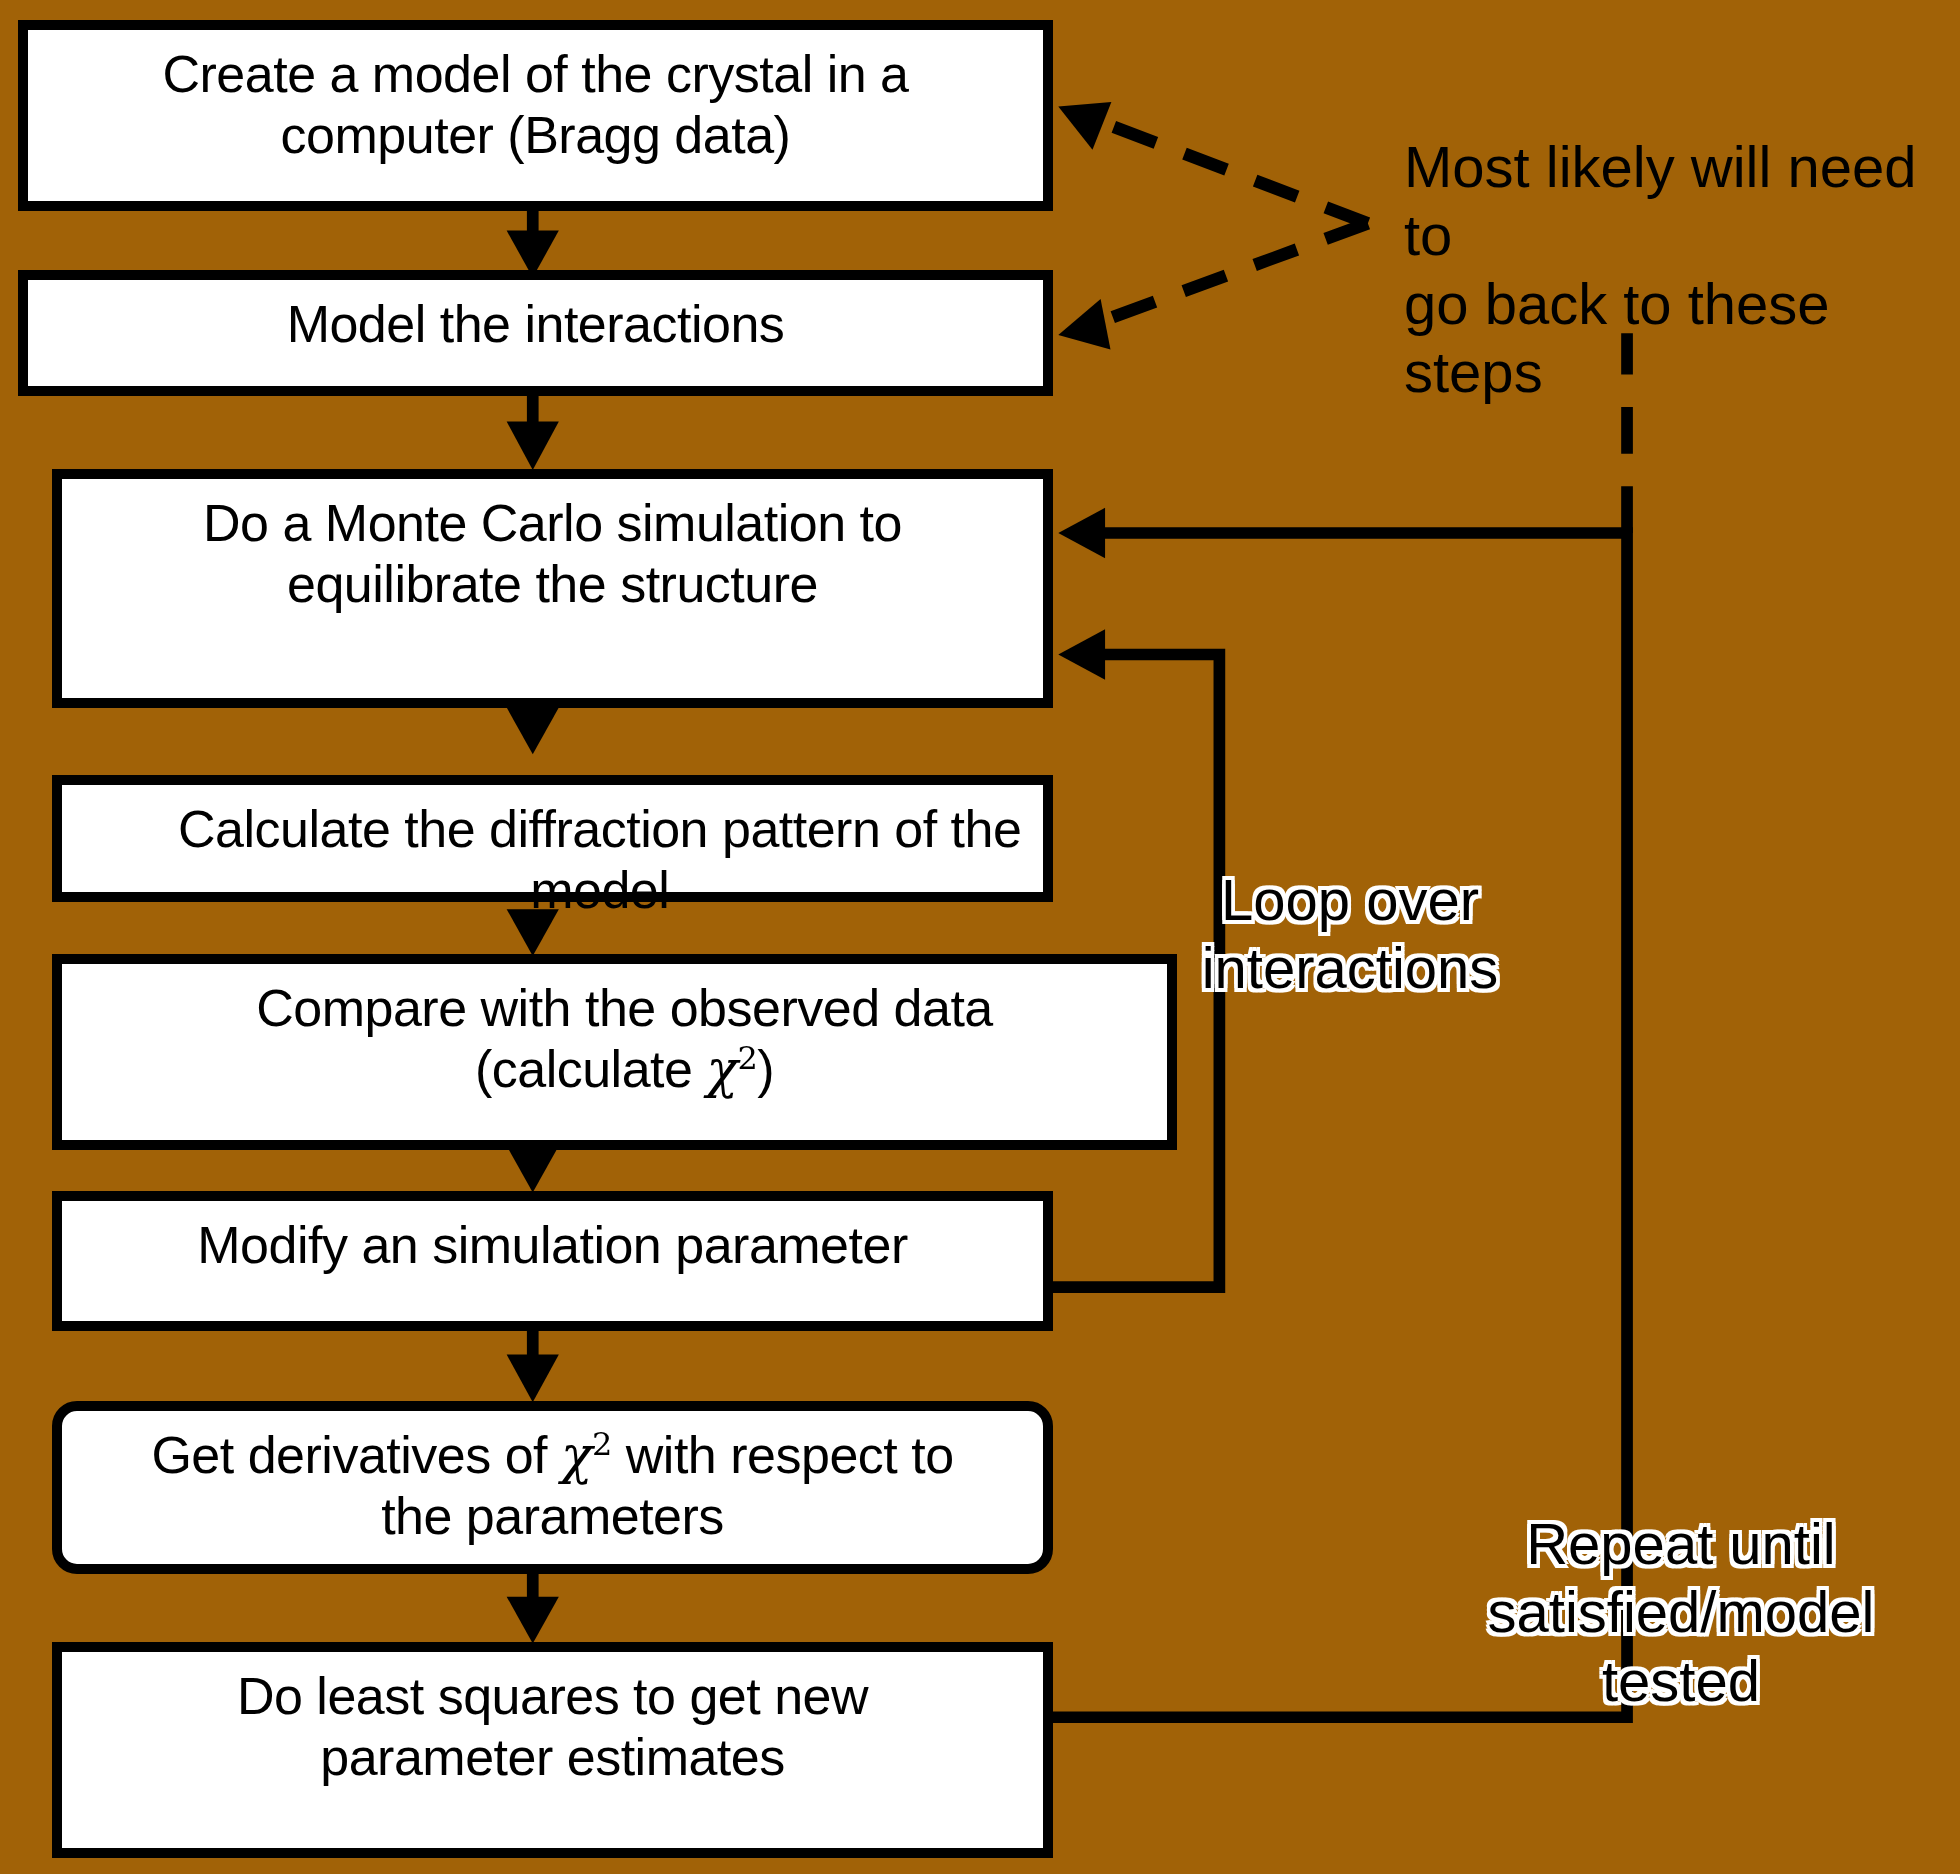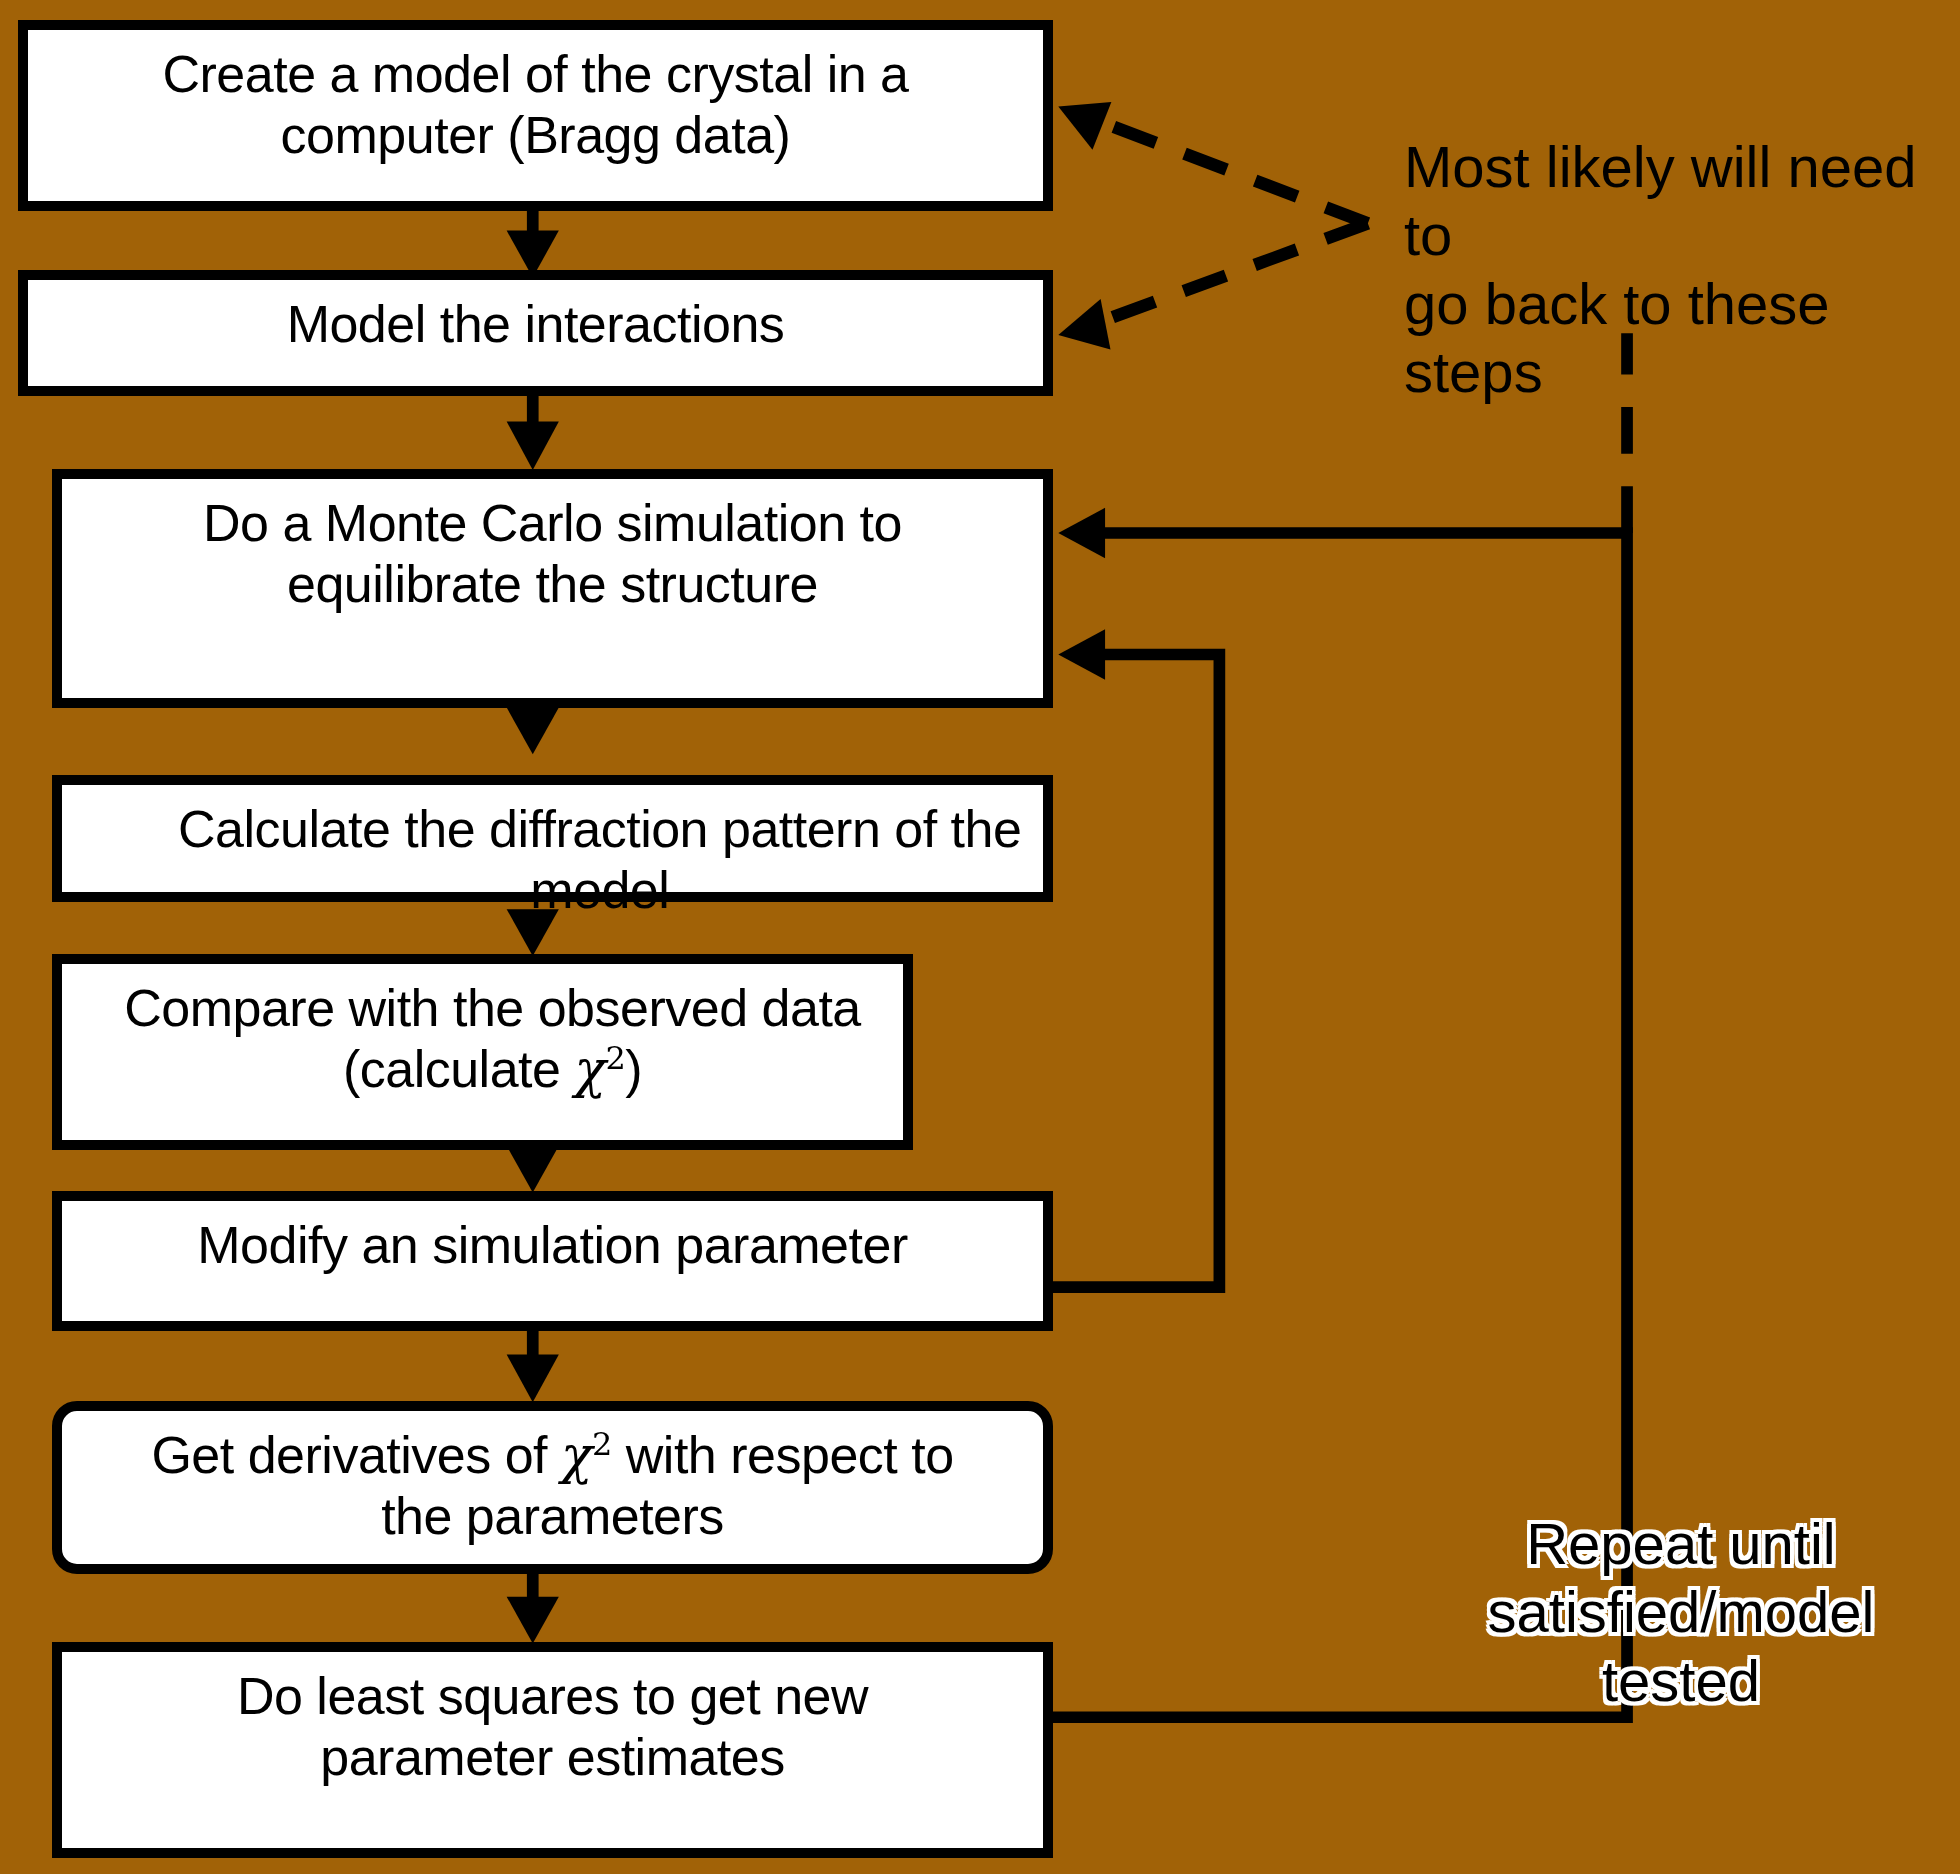--- a/index.html
+++ b/index.html
@@ -157,21 +157,21 @@
   <div class="node-box" style="left:52px; top:469px; width:1001px; height:239px;">
     <div class="node-label">Do a Monte Carlo simulation to
 equilibrate the structure</div>
   </div>
 
   <div class="node-box" style="left:52px; top:775px; width:1001px; height:127px;justify-content:flex-end;">
     <div class="node-label">Calculate the diffraction pattern of the
 model</div>
   </div>
 
-  <div class="node-box" style="left:52px; top:954px; width:861px; height:196px;padding-left:20px;">
+  <div class="node-box" style="left:52px; top:954px; width:1125px; height:196px;padding-left:20px;">
     <div class="node-label"><span>Compare with the observed data
 (calculate </span><span class="chi-sym">χ</span><span class="chi-sup">2</span><span>)</span></div>
   </div>
 
   <div class="node-box" style="left:52px; top:1191px; width:1001px; height:140px;">
     <div class="node-label">Modify an simulation parameter</div>
   </div>
 
   <div class="node-box" style="left:52px; top:1401px; width:1001px; height:173px;border-radius:25px;">
     <div class="node-label"><span>Get derivatives of </span><span class="chi-sym">χ</span><span class="chi-sup">2</span><span> with respect to
@@ -179,18 +179,20 @@
   </div>
 
   <div class="node-box" style="left:52px; top:1642px; width:1001px; height:216px;">
     <div class="node-label">Do least squares to get new
 parameter estimates</div>
   </div>
 
   <div class="annotation" style="left:1404px; top:133px; width:549px; text-align:left;">Most likely will need to
 go back to these steps</div>
 
+  <div class="annotation ann-shadow" style="left:1161px; top:866px; width:378px; text-align:center;">Loop over
+interactions</div>
 
   <div class="annotation ann-shadow" style="left:1402px; top:1510px; width:558px; text-align:center;">Repeat until
 satisfied/model tested</div>
 
 </div>
 
 
 </body></html>

